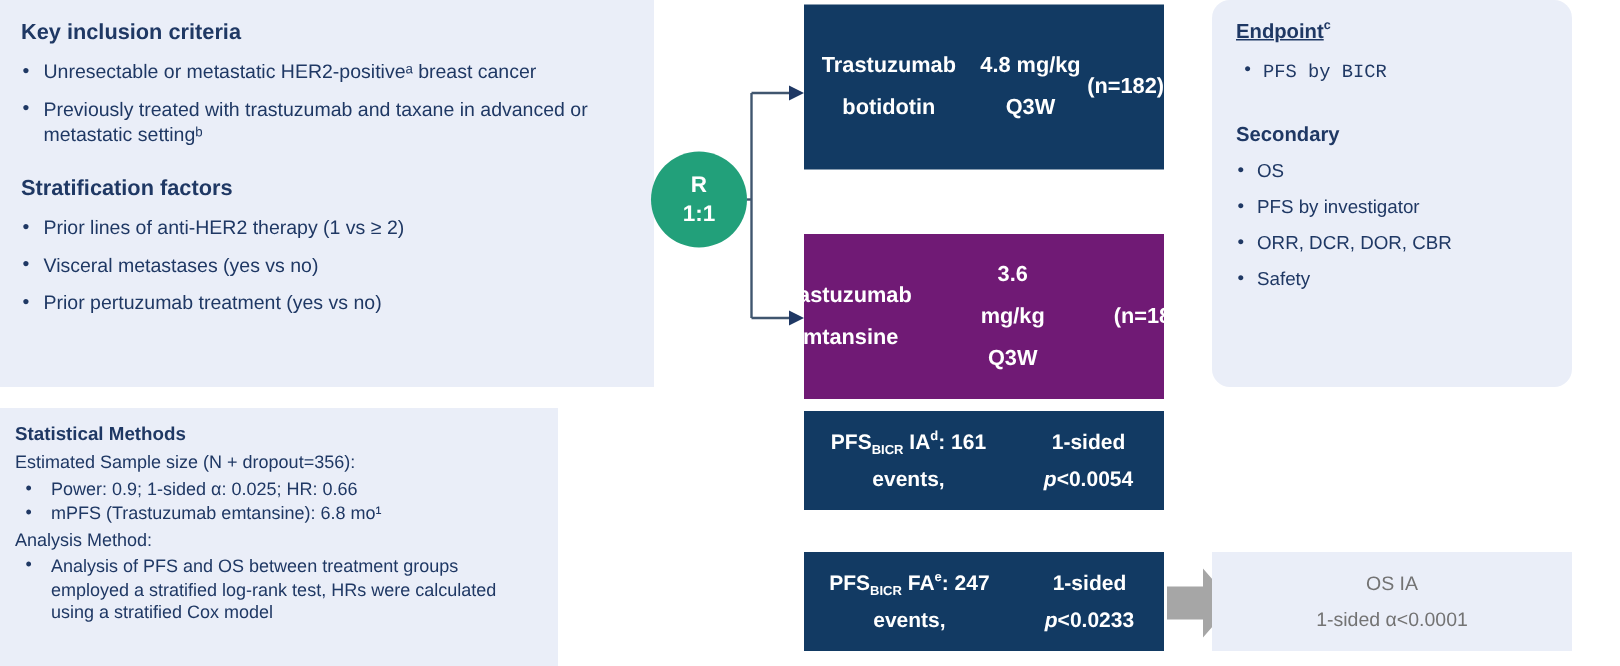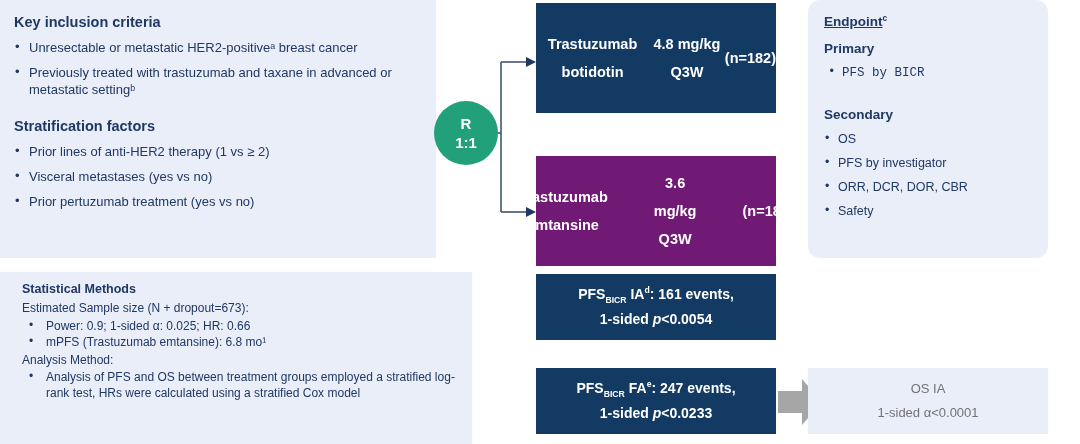--- a/index.html
+++ b/index.html
@@ -18,21 +18,21 @@
   .blist{list-style:none;margin:0;padding:0;}
   .blist li{
     font-size:13px;line-height:17px;color:#1f3864;
     padding-left:17px;position:relative;margin-bottom:8px;
   }
   .blist li:before{
     content:"\2022";position:absolute;left:3px;top:-1px;font-size:13px;color:#1f3864;
   }
 
   
-  #stats-panel{left:0;top:272px;width:472px;height:172px;padding:10px 12px 0 20px;}
+  #stats-panel{left:0;top:272px;width:372px;height:172px;padding:10px 12px 0 8px;}
   #stats-panel .title{font-size:12.5px;font-weight:bold;margin:0 0 5px 2px;}
   #stats-panel .line{font-size:12px;line-height:15.5px;margin:0 0 2px 2px;}
   #stats-panel ul{list-style:none;margin:0 0 2px 0;padding:0;}
   #stats-panel ul li{
     font-size:12px;line-height:15.5px;position:relative;padding-left:26px;margin-bottom:1px;
   }
   #stats-panel ul li:before{content:"\2022";position:absolute;left:9px;top:-1px;}
 
   
   #rand-circle{
@@ -47,21 +47,21 @@
     position:absolute;left:536px;width:240px;height:110px;
     display:flex;flex-direction:row;align-items:center;justify-content:center;
     color:#ffffff;font-weight:bold;font-size:14.5px;line-height:28px;text-align:center;
   }
   #arm-experimental{top:3px;background:#123a63;}
   #arm-control{top:156px;background:#701a75;gap:46px;}
 
   
   .pfs-box{
     position:absolute;left:536px;width:240px;height:66px;background:#123a63;color:#ffffff;
-    display:flex;flex-direction:column;align-items:center;justify-content:center;
+    display:flex;flex-direction:row;align-items:center;justify-content:center;
     font-weight:bold;font-size:14px;line-height:25px;text-align:center;
   }
   #pfs-ia-box{top:274px;}
   #pfs-fa-box{top:368px;}
   .pfs-box em{font-style:italic;}
 
   
   #endpoint-panel{left:808px;top:0;width:240px;height:258px;padding:12px 0 0 16px;border-radius:12px;}
   #endpoint-panel .ep-title{
     font-size:13.5px;font-weight:bold;margin:0 0 12px 0;display:inline-block;
@@ -97,21 +97,21 @@
   <div class="strat-title">Stratification factors</div>
   <ul class="blist">
     <li>Prior lines of anti-HER2 therapy (1 vs ≥ 2)</li>
     <li>Visceral metastases (yes vs no)</li>
     <li>Prior pertuzumab treatment (yes vs no)</li>
   </ul>
 </div>
 
 <div class="panel" id="stats-panel">
   <div class="title">Statistical Methods</div>
-  <div class="line">Estimated Sample size (N + dropout=673):</div>
+  <div class="line">Estimated Sample size (N + dropout=356):</div>
   <ul>
     <li>Power: 0.9; 1-sided α: 0.025; HR: 0.66</li>
     <li>mPFS (Trastuzumab emtansine): 6.8 mo¹</li>
   </ul>
   <div class="line">Analysis Method:</div>
   <ul>
     <li>Analysis of PFS and OS between treatment groups employed a stratified log-rank test, HRs were calculated using a stratified Cox model</li>
   </ul>
 </div>
 
@@ -160,21 +160,20 @@
   </div>
   <div>
     <span>1-sided </span><em>p</em><span>&lt;0.0233</span>
   </div>
 </div>
 
 <div class="panel" id="endpoint-panel">
   <div class="ep-title">
     <u>Endpoint</u><sup>c</sup>
   </div>
-  <div class="sub-head">Primary</div>
   <ul class="elist primary">
     <li>PFS by BICR</li>
   </ul>
   <div class="sub-head secondary">Secondary</div>
   <ul class="elist">
     <li>OS</li>
     <li>PFS by investigator</li>
     <li>ORR, DCR, DOR, CBR</li>
     <li>Safety</li>
   </ul>

